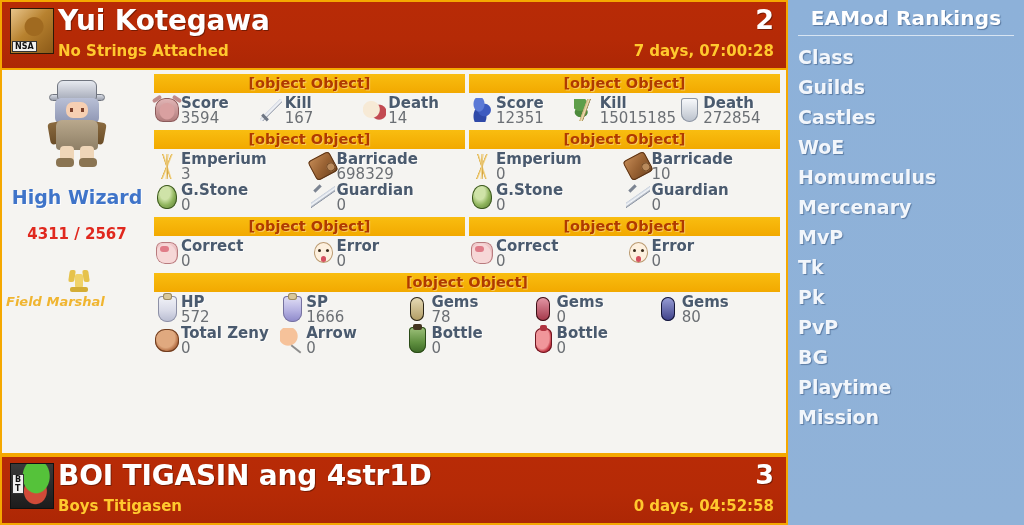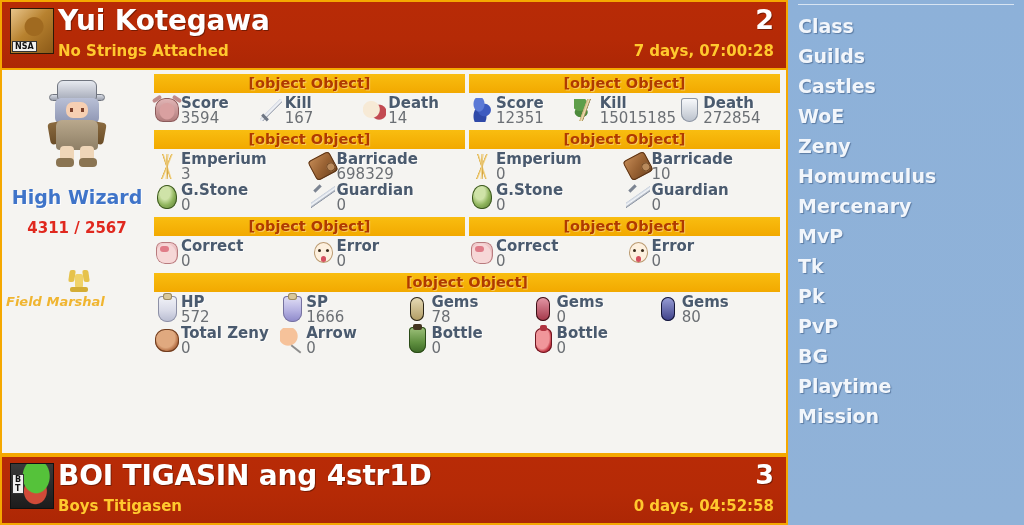--- a/index.html
+++ b/index.html
@@ -103,21 +103,21 @@
     image-rendering: pixelated;
   }
   #char-class {
     margin-top: 18px;
     font-size: 19px;
     font-weight: bold;
     color: #3f74c9;
     text-shadow: 1px 1px 0 rgba(255,255,255,.9);
   }
   #char-hpsp {
-    margin-top: 11px;
+    margin-top: 17px;
     font-size: 15px;
     font-weight: bold;
     color: #e0281e;
   }
   #rank-wrap {
     position: absolute;
     left: 4px; right: 0; top: 200px;
     text-align: left;
     font-style: italic;
   }
@@ -784,27 +784,27 @@
       <div class="guild-emblem emb-bt"></div>
       <div class="guild-name">BOI TIGASIN ang 4str1D</div>
       <div class="guild-rank">3</div>
       <div class="guild-sub">Boys Titigasen</div>
       <div class="guild-time">0 days, 04:52:58</div>
     </div>
 
   </div>
 
   <div id="sidebar">
+    <div id="sidebar-title">EAMod Rankings</div>
     <div id="sidebar-divider"></div>
     <div id="sidebar-items">
         <div class="side-item">Class</div>
         <div class="side-item">Guilds</div>
         <div class="side-item">Castles</div>
         <div class="side-item">WoE</div>
-        <div class="side-item">Zeny</div>
         <div class="side-item">Homumculus</div>
         <div class="side-item">Mercenary</div>
         <div class="side-item">MvP</div>
         <div class="side-item">Tk</div>
         <div class="side-item">Pk</div>
         <div class="side-item">PvP</div>
         <div class="side-item">BG</div>
         <div class="side-item">Playtime</div>
         <div class="side-item">Mission</div>
       </div>

